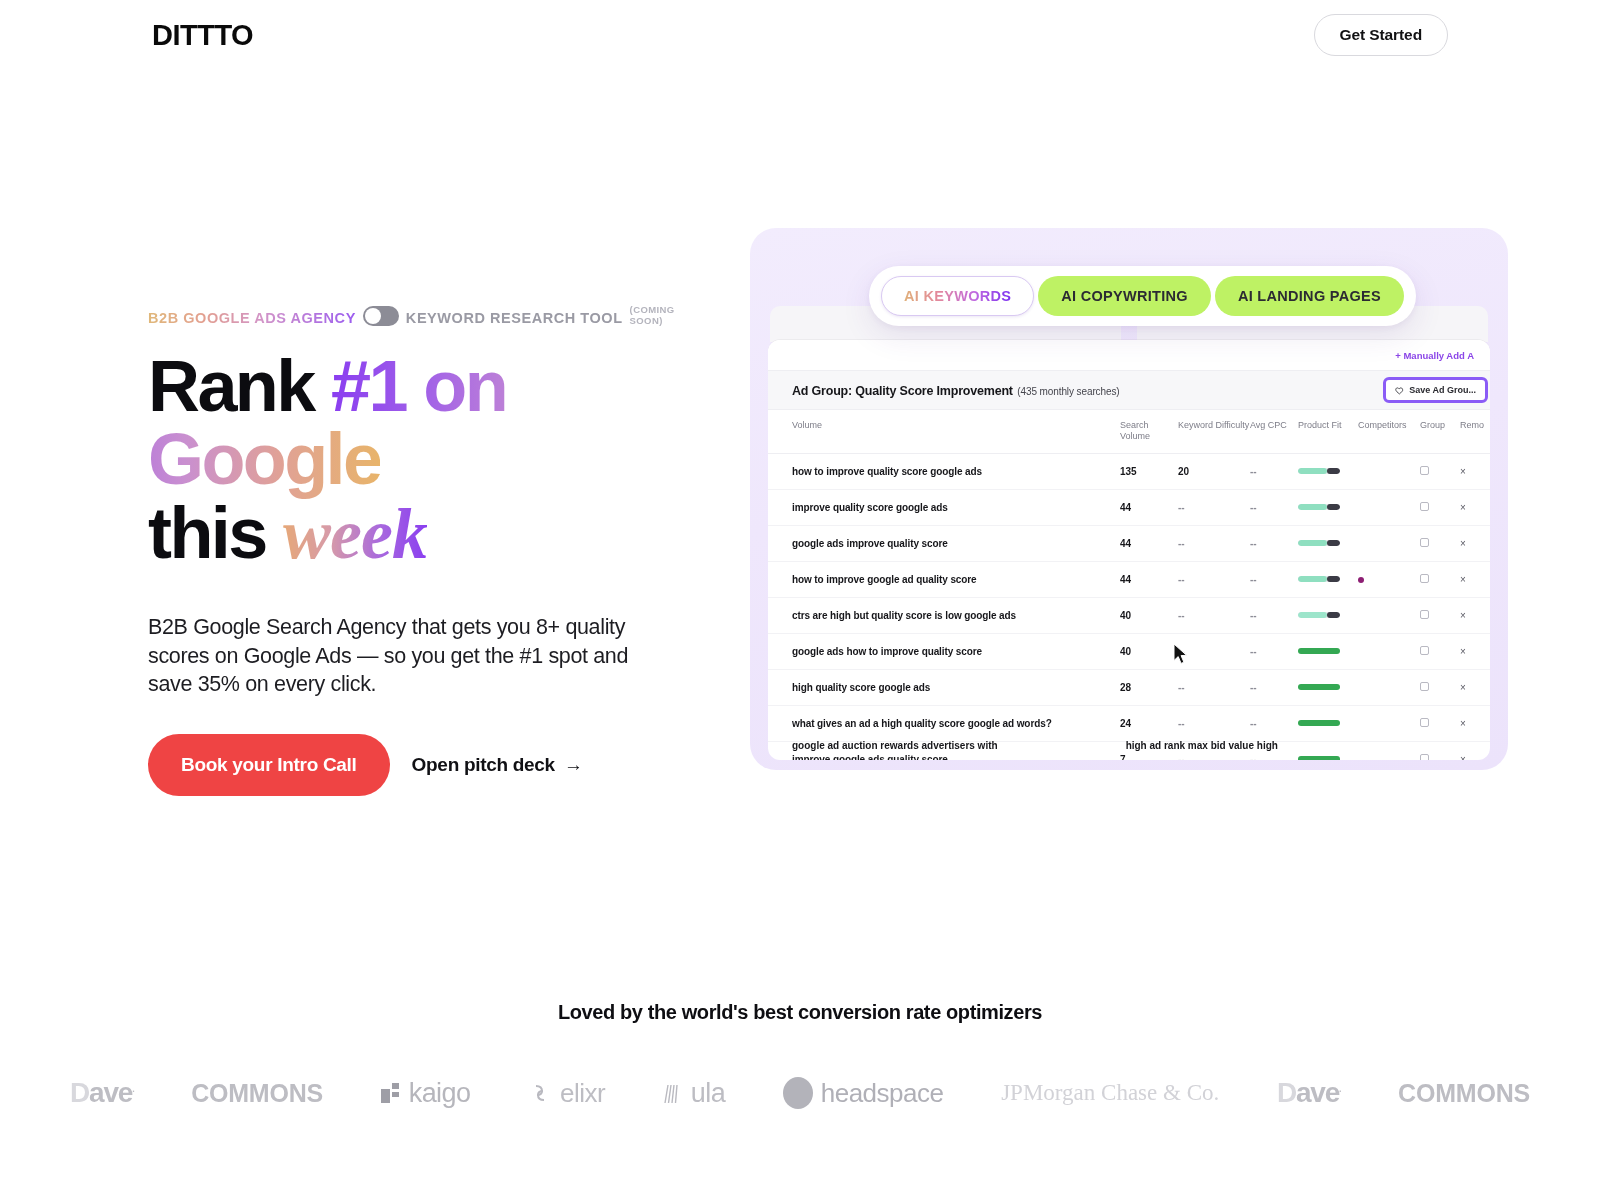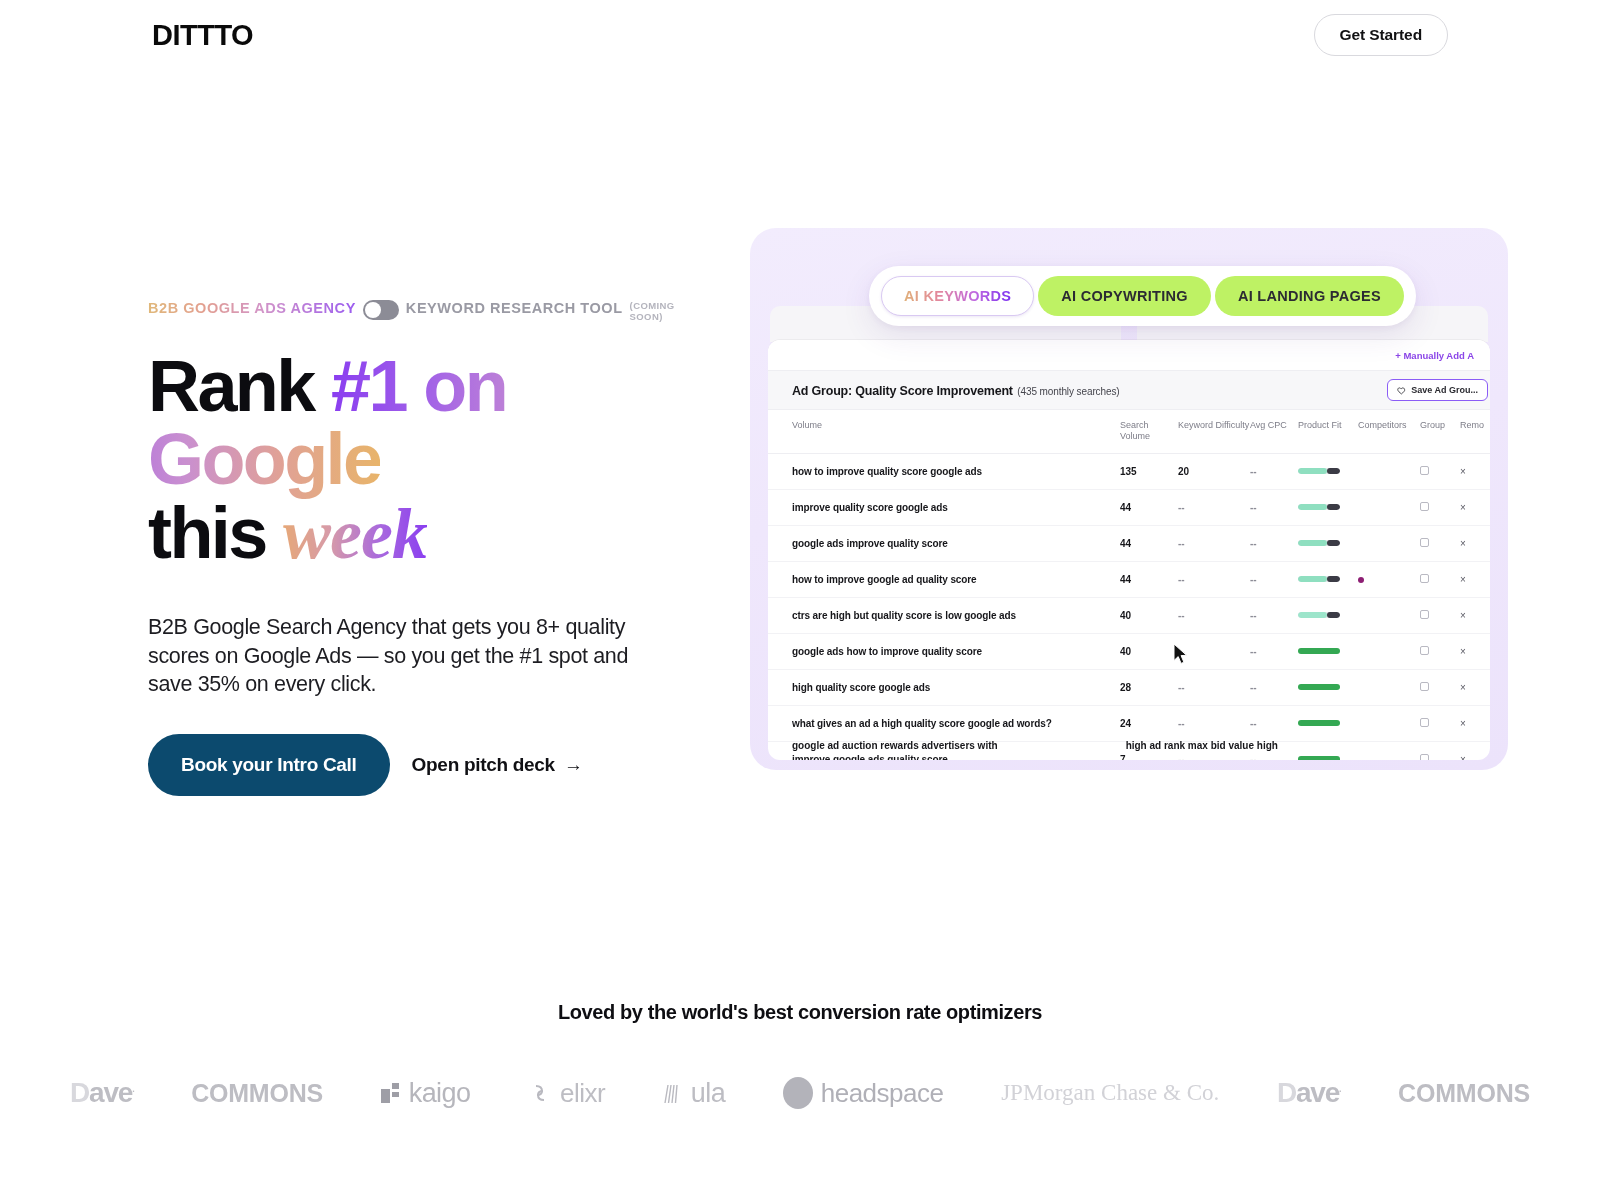--- a/index.html
+++ b/index.html
@@ -25,21 +25,21 @@
   .get-started {
     border: 1px solid #d9d9de; background: #fff; border-radius: 999px;
     padding: 11px 25px; font-size: 15.5px; font-weight: 700; color: #111113;
     cursor: pointer; font-family: "Liberation Sans", sans-serif;
     letter-spacing: -0.1px;
   }
 
   
   .hero-left { position: absolute; left: 148px; top: 300px; width: 560px; }
 
-  .eyebrow-row { display: flex; align-items: flex-start; gap: 7px; height: 26px; }
+  .eyebrow-row { display: flex; align-items: flex-end; gap: 7px; height: 26px; }
   .eyebrow-grad {
     font-size: 14.5px; font-weight: 700; letter-spacing: 0.55px;
     background: linear-gradient(90deg,#e0b87a 0%, #e3a08f 26%, #d294c8 55%, #9b5cf0 100%);
     -webkit-background-clip: text; background-clip: text; color: transparent;
     white-space: nowrap;
   }
   .toggle {
     width: 36px; height: 20px; border-radius: 999px; background: #8c8c96;
     position: relative; flex: none; cursor: pointer;
   }
@@ -69,21 +69,21 @@
     -webkit-background-clip: text; background-clip: text; color: transparent;
   }
 
   .subcopy {
     margin-top: 42px; width: 505px;
     font-size: 21.5px; line-height: 1.32; color: #1d1d22; letter-spacing: -0.35px;
   }
 
   .cta-row { margin-top: 36px; display: flex; align-items: center; gap: 22px; }
   .btn-primary {
-    background: #0c4a6e; color: #ffffff; border: none; border-radius: 999px;
+    background: #ef4444; color: #ffffff; border: none; border-radius: 999px;
     padding: 20px 33px; font-size: 19px; font-weight: 700; letter-spacing: -0.3px;
     cursor: pointer; font-family: "Liberation Sans", sans-serif;
   }
   .link-secondary {
     font-size: 19px; font-weight: 700; color: #101014; letter-spacing: -0.3px;
     text-decoration: none; display: inline-flex; align-items: center; gap: 9px;
     cursor: pointer;
   }
 
   
@@ -122,21 +122,21 @@
   .adgroup-bar {
     height: 40px; background: #f7f7f9; border-top: 1px solid #eeeef2;
     border-bottom: 1px solid #eeeef2;
     display: flex; align-items: center; justify-content: space-between;
     padding: 0 2px 0 24px;
   }
   .adgroup-title { font-size: 12.5px; font-weight: 700; color: #16161a; letter-spacing: -0.2px; }
   .adgroup-sub { font-size: 10px; font-weight: 400; color: #44444c; letter-spacing: -0.1px; }
   .save-btn {
     display: inline-flex; align-items: center; gap: 5px;
-    border: 1px solid #8b5cf6; background: #fff; border-radius: 6px;
+    border: 3px solid #8b5cf6; background: #fff; border-radius: 6px;
     padding: 5px 9px; font-size: 9px; font-weight: 600; color: #2a2a30;
     cursor: pointer; white-space: nowrap;
   }
 
   .tbl { width: 100%; border-collapse: collapse; table-layout: fixed; }
   .tbl th {
     font-size: 9px; font-weight: 400; color: #7d7d88; text-align: left;
     padding: 10px 0 10px 0; vertical-align: top; line-height: 1.25;
     border-bottom: 1px solid #eeeef2; background: #fff;
   }

